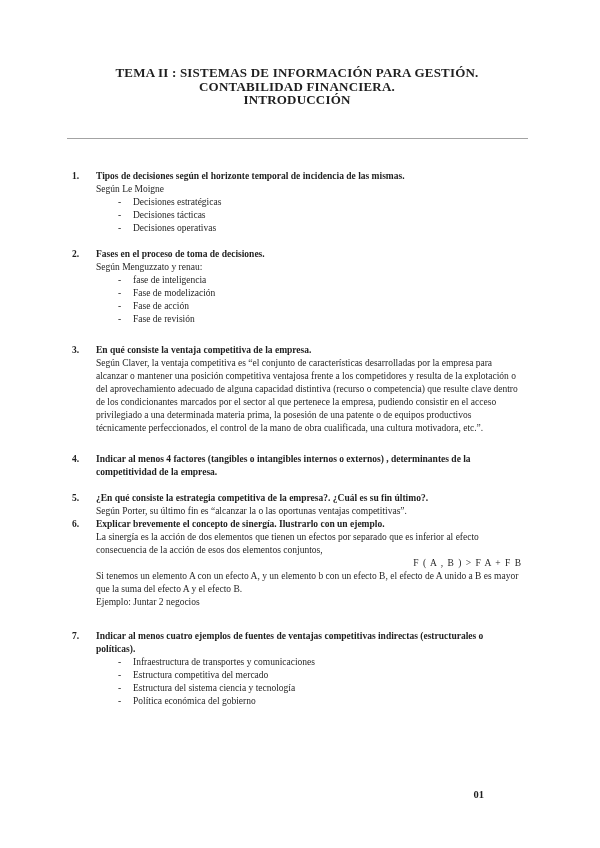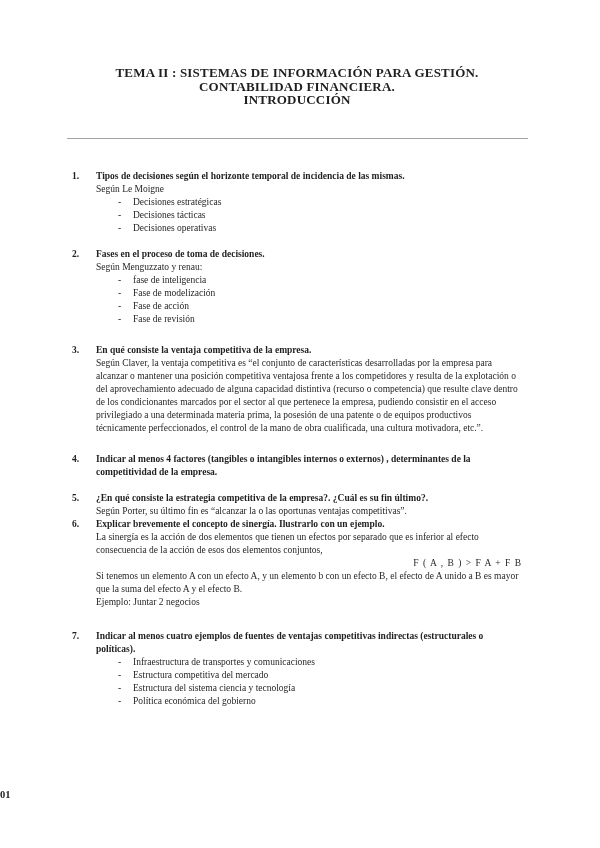--- a/index.html
+++ b/index.html
@@ -71,21 +71,21 @@
   .formula {
     text-align: right;
     margin: 0 40px 0 0;
     letter-spacing: 1px;
   }
   .page-number {
     position: absolute;
     top: 788px;
     left: 0;
     width: 484px;
-    text-align: left;
+    text-align: right;
     font-weight: bold;
     font-size: 10.5px;
   }
 </style>
 </head>
 <body>
 
 <div class="page">
 
   <div class="doc-title">

